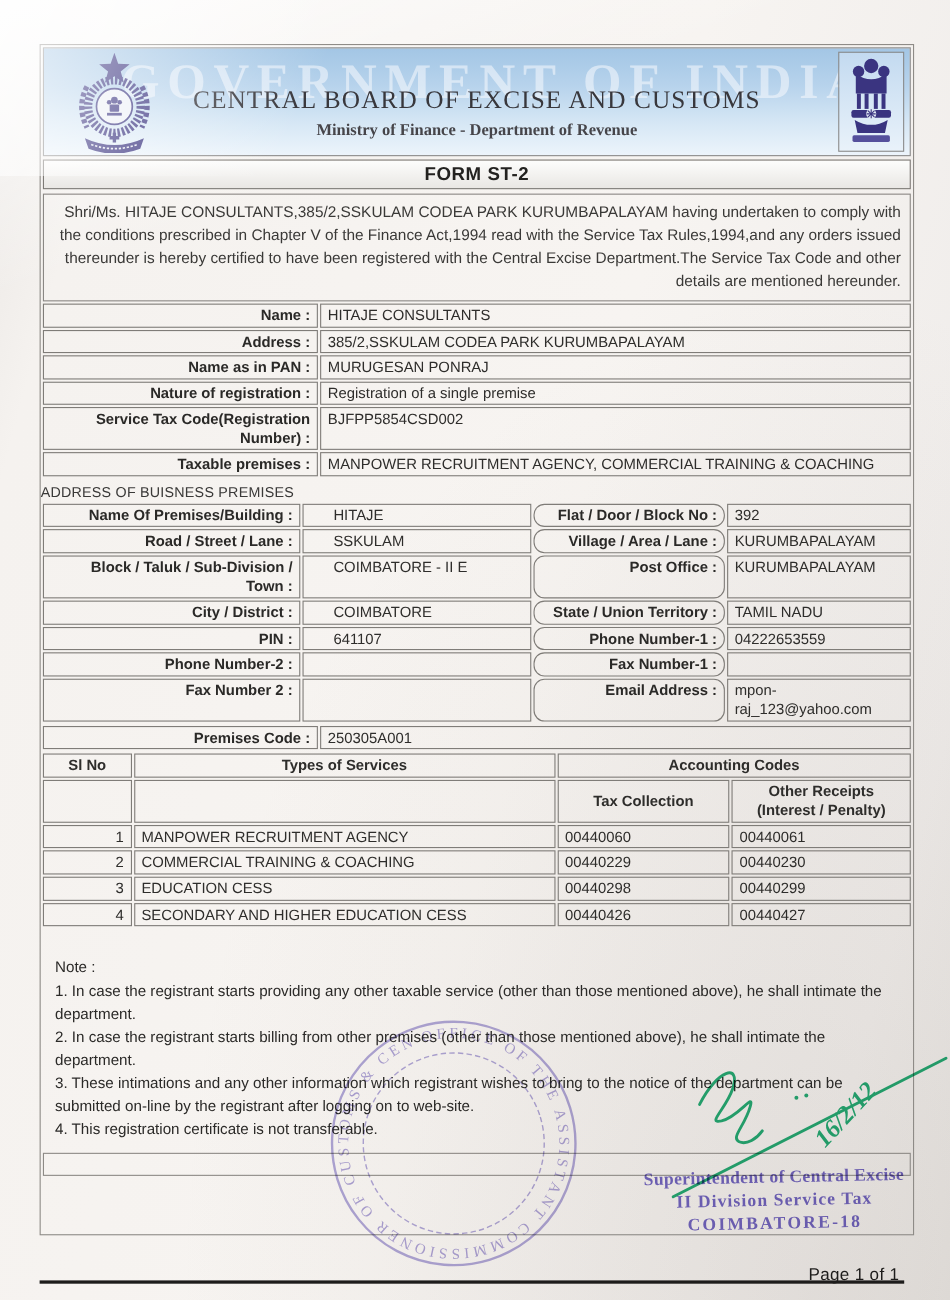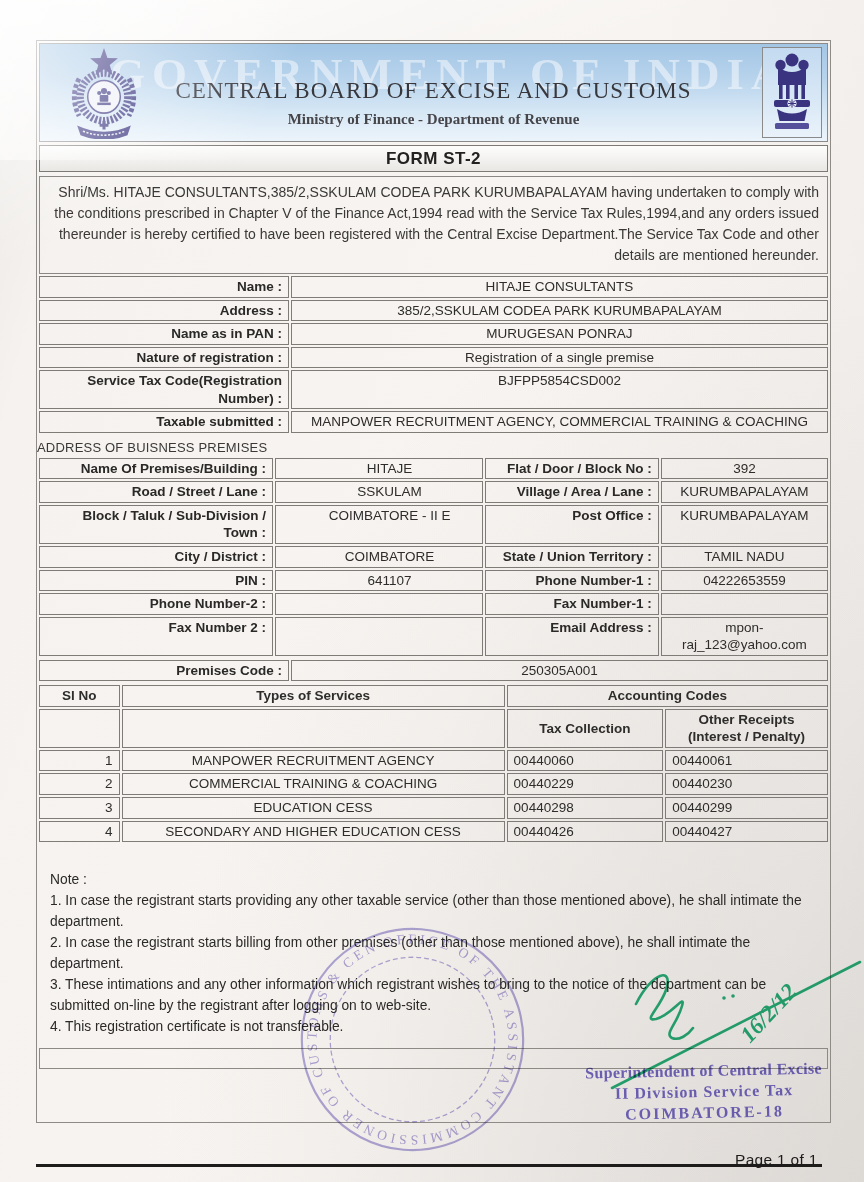--- a/index.html
+++ b/index.html
@@ -50,25 +50,25 @@
     font-size:17px;font-weight:bold;letter-spacing:.5px;color:#232220;
   }
   .intro{
     margin:4px 2px 0 2px;border:1px solid #8a8784;padding:5px 8px 7px 8px;
     text-align:right;font-size:14px;line-height:1.5;color:#3a3937;
   }
   
   table.grid{border-collapse:separate;border-spacing:2px;width:793px;margin:0;}
   table.grid td{border:1px solid #7f7c78;font-size:13.5px;line-height:1.3;padding:1px 6px;vertical-align:top;}
   td.lb{font-weight:bold;text-align:right;color:#2a2927;}
-  td.vl{text-align:center;color:#2e2d2b;}
+  td.vl{text-align:left;color:#2e2d2b;}
   .t-details{margin-top:7px;}
   .t-details td.lb{width:236px;}
   .sec-head{margin:5px 0 1px 0;font-size:13px;color:#39383formes6;letter-spacing:.2px;color:#3a3938;}
-  .t-prem td.c1{width:236px;} .t-prem td.c2{width:186px;padding-left:27px;} .t-prem td.c3{width:176px;} .t-prem td.c4{width:157px;}
+  .t-prem td.c1{width:236px;} .t-prem td.c2{width:186px;padding-left:27px;} .t-prem td.c3{width:176px;border-radius:10px;} .t-prem td.c4{width:157px;}
   .t-code td.lb{width:236px;}
   .t-srv{margin-top:4px;}
   .t-srv td{font-size:13.5px;}
   .t-srv .h{font-weight:bold;text-align:center;vertical-align:middle;}
   .t-srv td.sl{width:70px;text-align:center;} .t-srv td.sv{width:388px;} .t-srv td.tc{width:148px;} .t-srv td.oc{width:155px;}
   .t-srv td.num{text-align:right;font-weight:normal;}
   .t-srv td.codeR{text-align:left;} .t-srv td.codeL{text-align:left;}
   
   .notes{margin:26px 14px 0 13px;font-size:13.8px;font-weight:normal;line-height:1.52;color:#2b2a28;}
   .emptyrow{margin:10px 2px 0 2px;height:19px;border:1px solid #8d8a86;}
@@ -168,21 +168,21 @@
           </tr>
         <tr>
             <td class="lb">Nature of registration :</td>
             <td class="vl">Registration of a single premise</td>
           </tr>
         <tr>
             <td class="lb">Service Tax Code(Registration Number) :</td>
             <td class="vl">BJFPP5854CSD002</td>
           </tr>
         <tr>
-            <td class="lb">Taxable submitted :</td>
+            <td class="lb">Taxable premises :</td>
             <td class="vl">MANPOWER RECRUITMENT AGENCY, COMMERCIAL TRAINING &amp; COACHING</td>
           </tr>
       </tbody>
     </table>
 
     <div class="sec-head">ADDRESS OF BUISNESS PREMISES</div>
 
     <table class="grid t-prem">
       <tbody>
         <tr>

